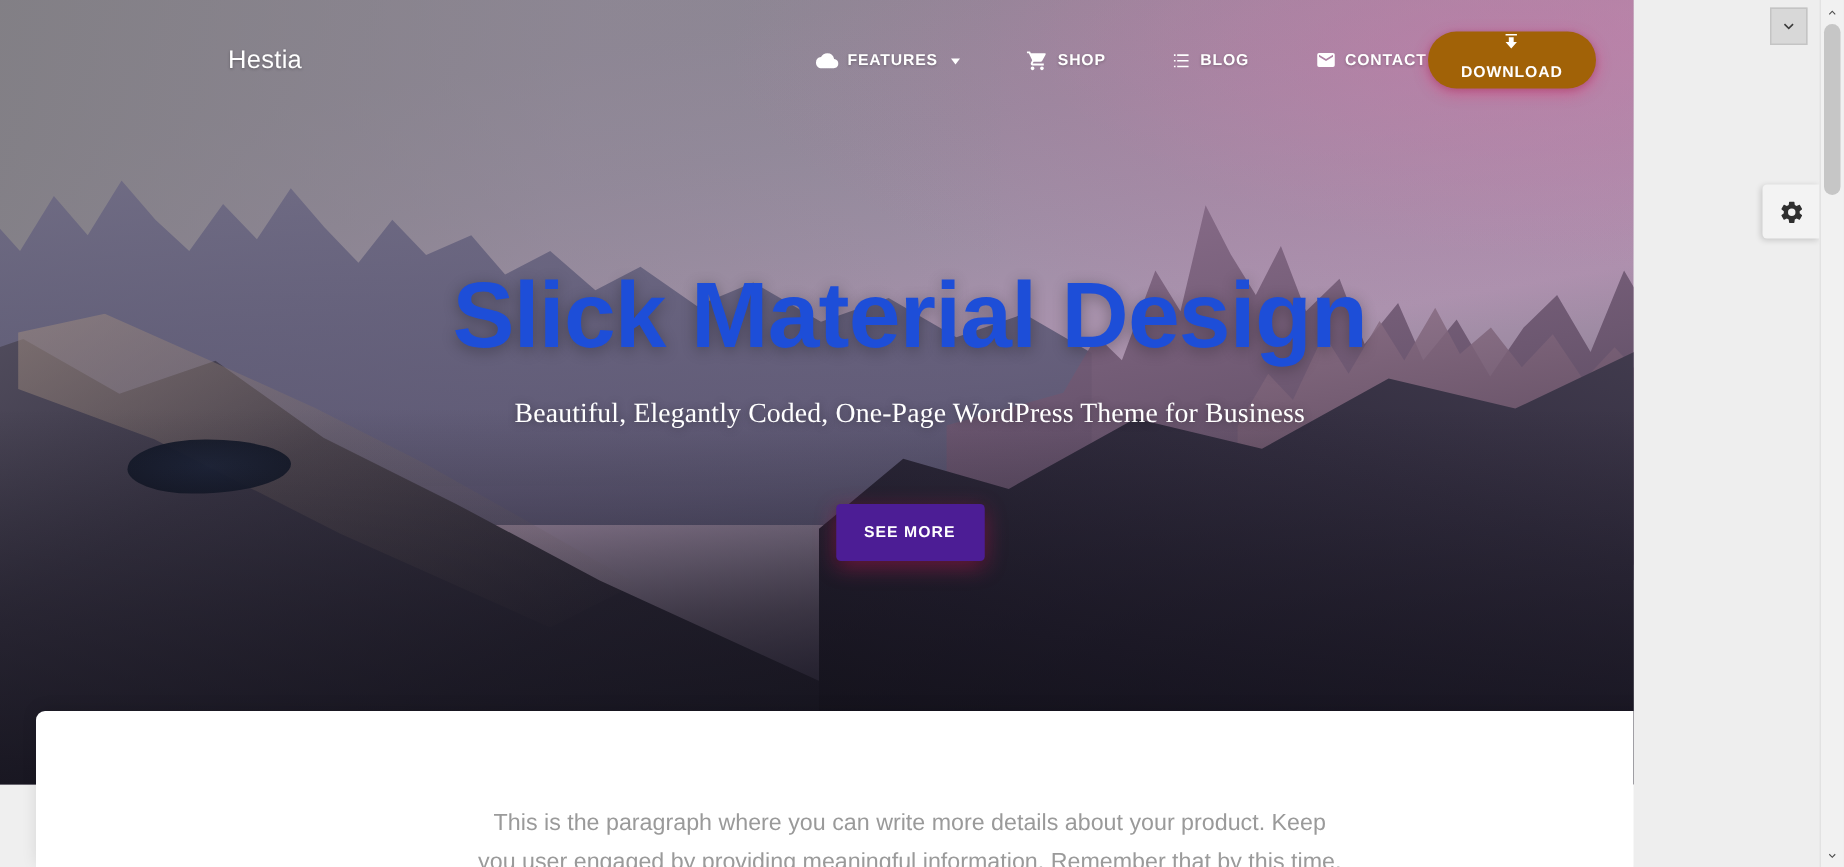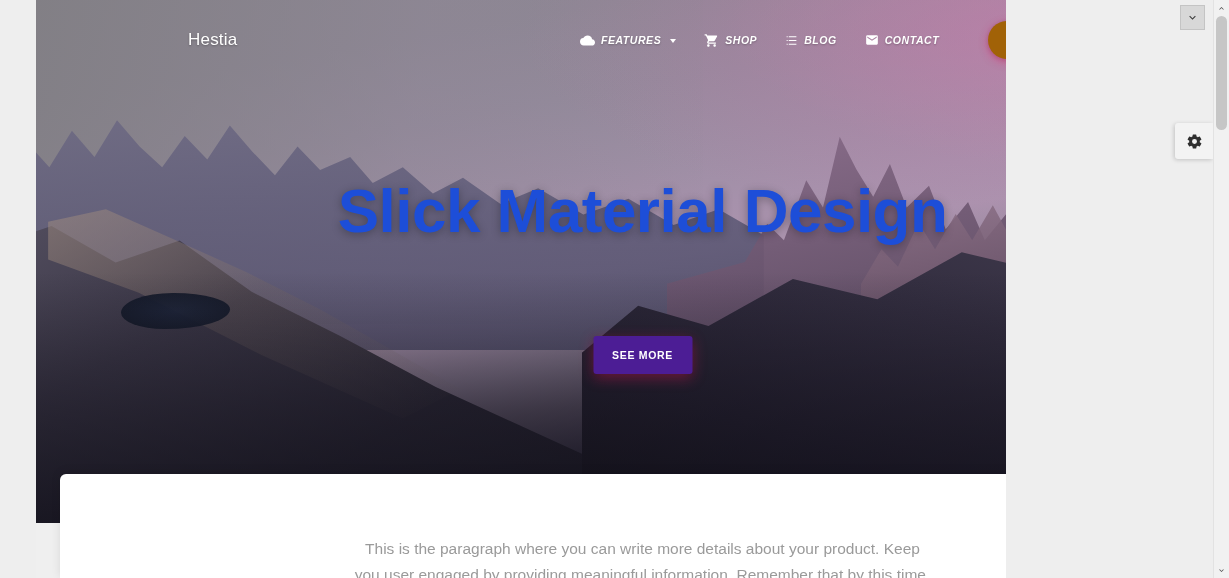--- a/index.html
+++ b/index.html
@@ -17,25 +17,24 @@
     width: 1229px;
     height: 578px;
     overflow: hidden;
     background: #eeeeee;
   }
 
   
   #page {
     position: absolute;
     top: 0; left: 0;
-    width: 970px;
+    width: 1089px;
     height: 578px;
     overflow: hidden;
     background: #efefef;
-    margin-left: 36px;
   }
 
   
   #hero {
     position: absolute;
     top: 0; left: 0;
     width: 1213px;
     height: 523px;
     overflow: hidden;
   }
@@ -176,22 +175,21 @@
     text-shadow: 0 1px 2px rgba(0,0,0,.28);
     cursor: pointer;
   }
   #nav-items {
     position: absolute;
     left: 530px;
     top: 0;
     height: 80px;
     display: flex;
     align-items: center;
-    gap: 0;
-    font-style: italic;
+    gap: 16px;
   }
   .nav-item {
     display: flex;
     align-items: center;
     gap: 6px;
     padding: 0 14px;
     height: 34px;
     color: #ffffff;
     font-size: 10.5px;
     font-weight: 700;
@@ -448,20 +446,21 @@
               <path d="M5 3h14v2H5V3zm7 18-7-8h4V7h6v6h4l-7 8z"></path>
             </svg>
         </span>
         <span>DOWNLOAD</span>
       </div>
 
     </div>
 
     <div id="hero-content">
       <div id="hero-title">Slick Material Design</div>
+      <div id="hero-subtitle">Beautiful, Elegantly Coded, One-Page WordPress Theme for Business</div>
       <div id="see-more-btn">SEE MORE</div>
     </div>
 
     <div id="content-card">
       <p id="card-paragraph">This is the paragraph where you can write more details about your product. Keep you user engaged by providing meaningful information. Remember that by this time, the user is curious,</p>
     </div>
 
   </div>
 
   <div id="chevron-widget">

